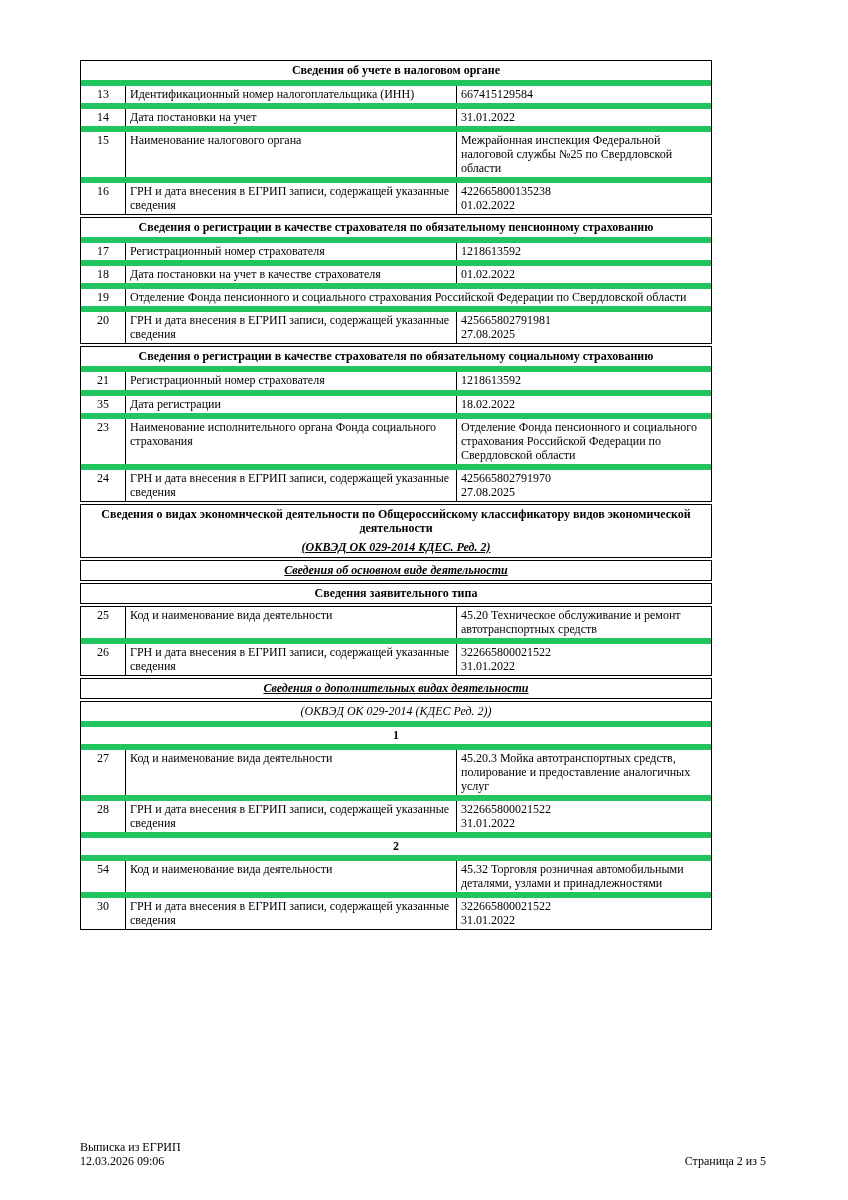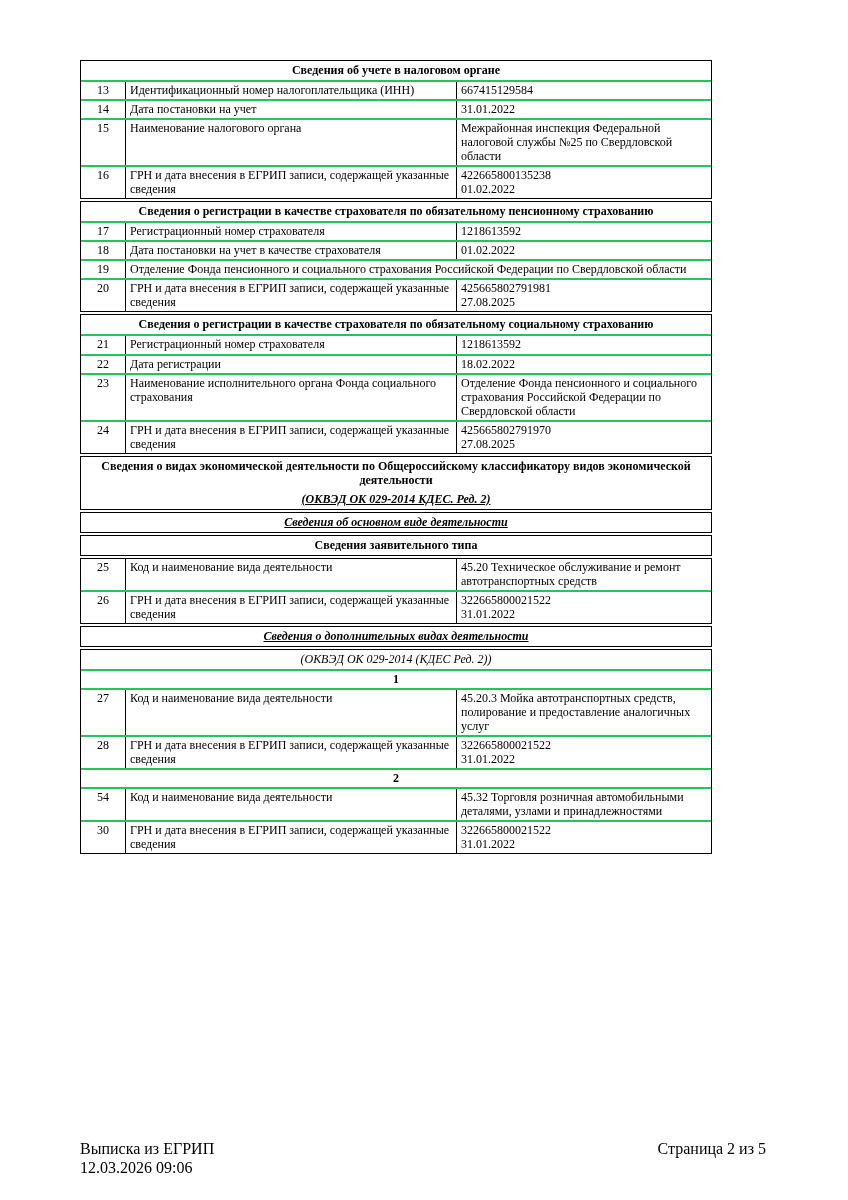--- a/index.html
+++ b/index.html
@@ -15,21 +15,21 @@
 
   .doc {
     position: absolute;
     left: 80px; top: 60px;
     width: 632px;
     font-size: 12px;
     line-height: 1.17;
   }
   .block { border: 1px solid #000; background: #fff; }
   .block + .block { margin-top: 2px; }        
-  .block > * + * { border-top: 2px solid #22c55e; }
+  .block > * + * { border-top: 6px solid #22c55e; }
   .block > .no-sep { border-top: none; }
 
   .hrow {
     text-align: center;
     font-weight: bold;
     padding: 2px 8px 3px;
   }
   .hrow.i  { font-style: italic; font-weight: normal; }
   .hrow.bi { font-style: italic; text-decoration: underline; }
   .hrow.idx { padding: 1px 4px 2px; }
@@ -39,22 +39,22 @@
   .cell + .cell { border-left: 1px solid #000; }
   .num   { flex: 0 0 44px;  text-align: center; padding: 1px 2px; }
   .label { flex: 0 0 331px; }
   .value { flex: 1 1 auto; white-space: pre-line; }
 
   .footer {
     position: absolute;
     left: 80px; right: 82px; top: 1140px;
     display: flex;
     justify-content: space-between;
-    align-items: flex-start;
-    font-size: 16px;
+    align-items: flex-end;
+    font-size: 12px;
     line-height: 1.18;
     gap: 21px;
   }
   .f-left  { text-align: left;  flex: 0 0 auto; }
   .f-center{ text-align: center; flex: 1 1 auto; }
   .f-right { text-align: right; flex: 0 0 auto; }
 </style>
 </head>
 <body>
 
@@ -111,21 +111,21 @@
     </div>
 
     <div class="block">
       <div class="hrow">Сведения о регистрации в качестве страхователя по обязательному социальному страхованию</div>
       <div class="row">
         <div class="cell num">21</div>
         <div class="cell label">Регистрационный номер страхователя</div>
         <div class="cell value">1218613592</div>
       </div>
       <div class="row">
-        <div class="cell num">22</div>
+        <div class="cell num">35</div>
         <div class="cell label">Дата регистрации</div>
         <div class="cell value">18.02.2022</div>
       </div>
       <div class="row">
         <div class="cell num">23</div>
         <div class="cell label">Наименование исполнительного органа Фонда социального страхования</div>
         <div class="cell value">Отделение Фонда пенсионного и социального страхования Российской Федерации по Свердловской области</div>
       </div>
       <div class="row">
         <div class="cell num">24</div>

